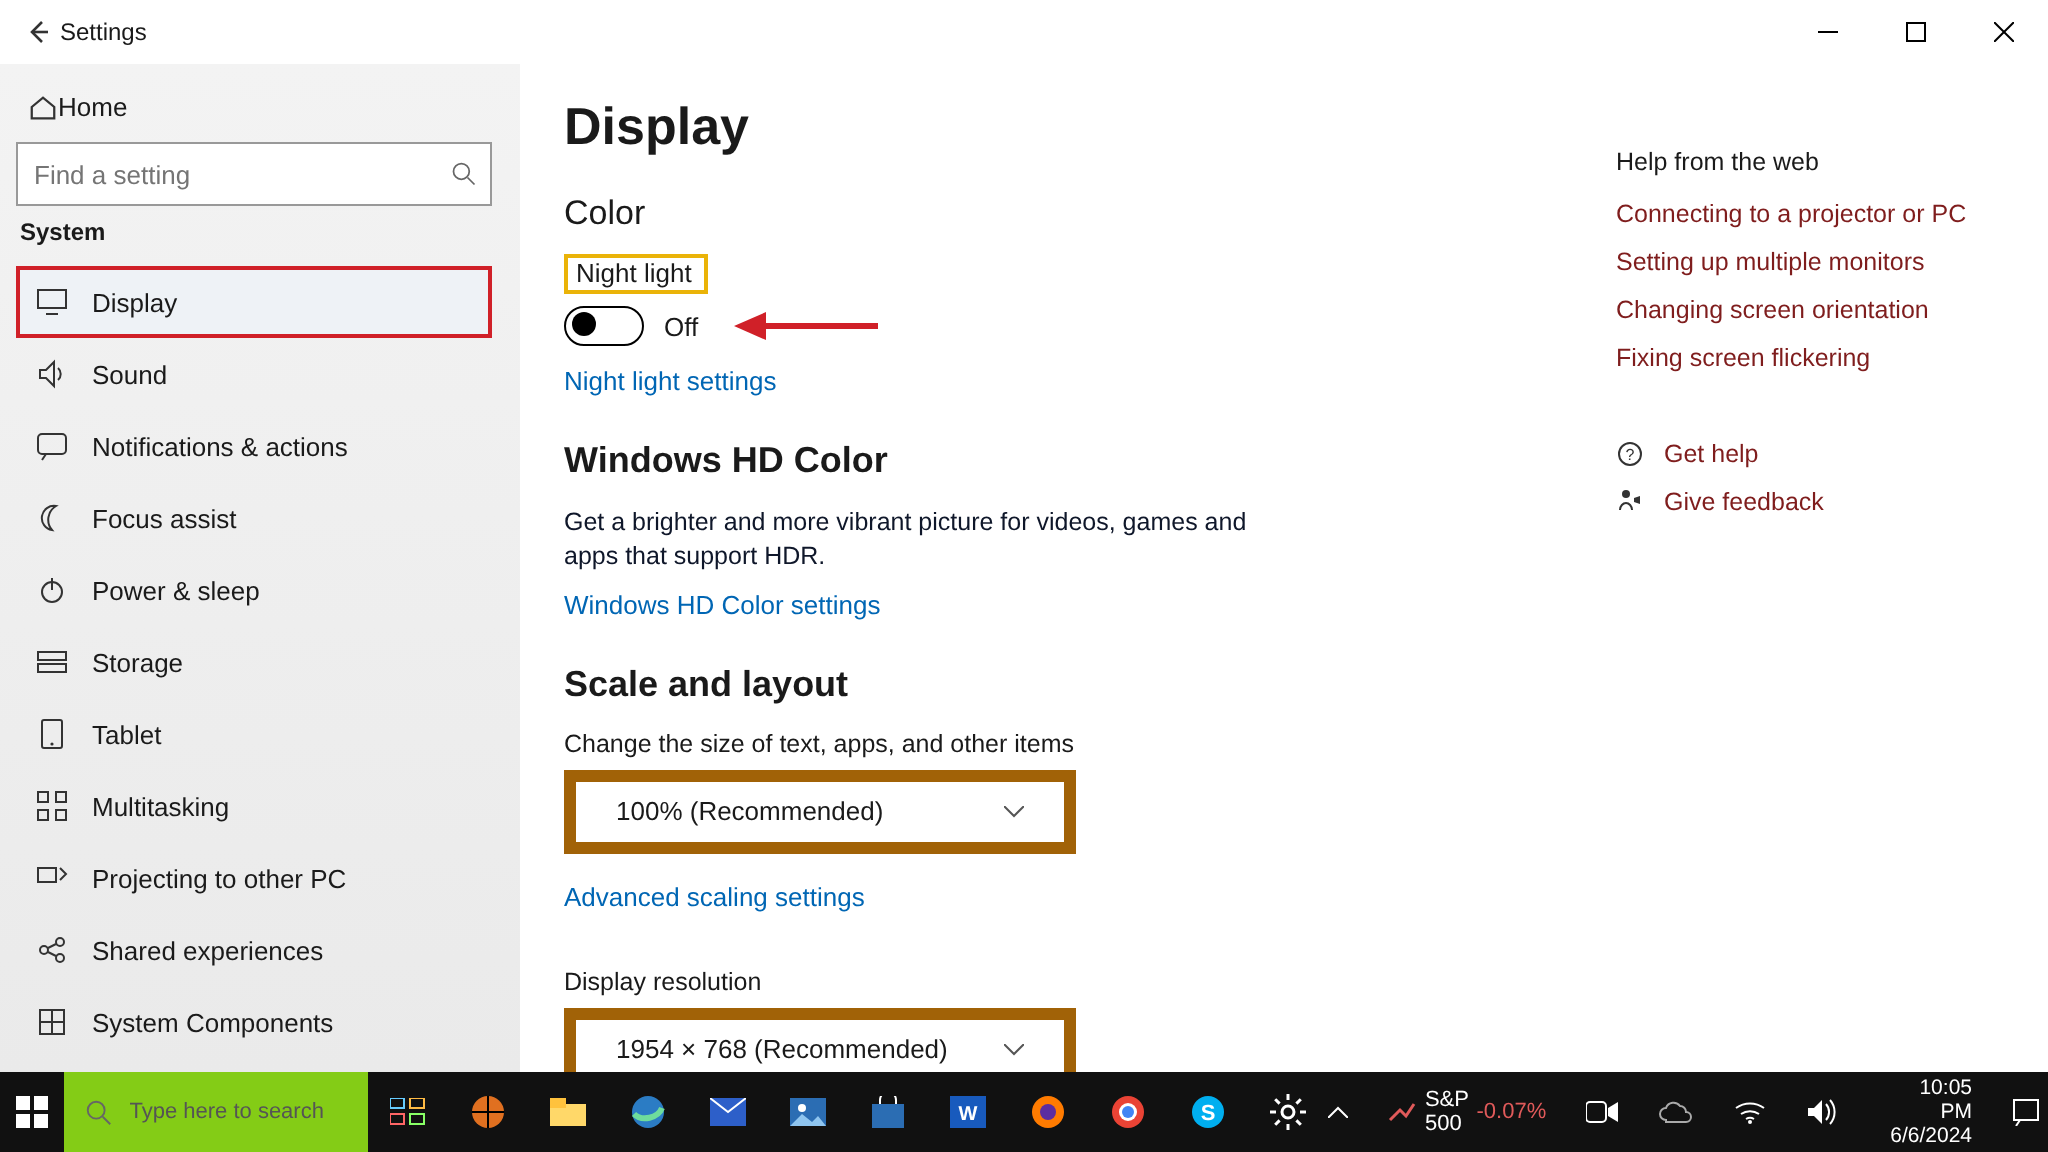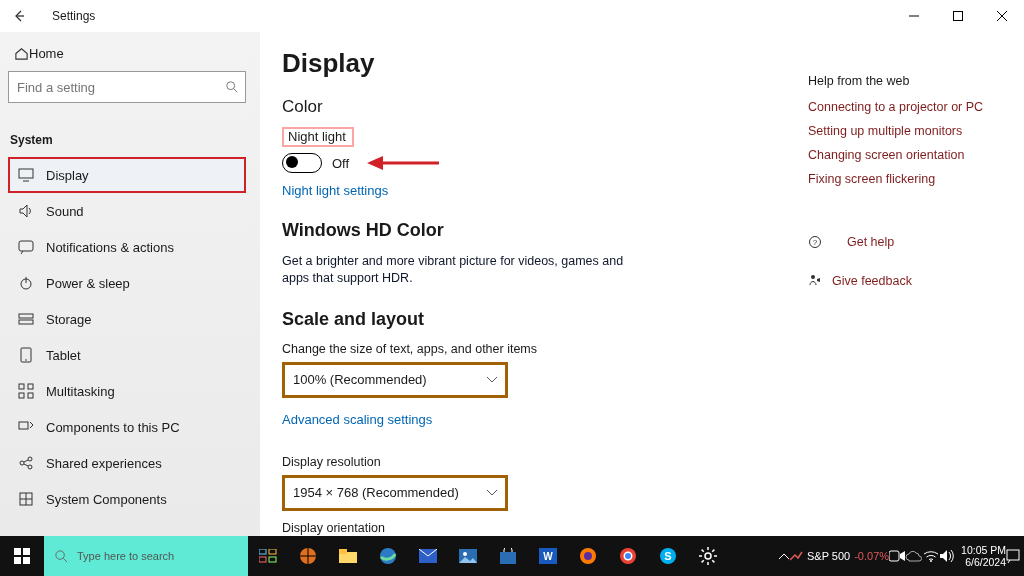--- a/index.html
+++ b/index.html
@@ -1,56 +1,56 @@
 <!DOCTYPE html>
 <html><head>
 <meta charset="utf-8">
 <style>
   html,body{margin:0;padding:0;font-family:"Segoe UI",Arial,sans-serif;font-size:13px;color:#1a1a1a;background:#fff;width:1024px;height:576px;overflow:hidden;}
   .window{width:1024px;height:576px;display:flex;flex-direction:column;}
   .titlebar{height:32px;display:flex;align-items:center;background:#fff;}
-  .titlebar .left{display:flex;align-items:center;padding-left:12px;gap:26px;}
+  .titlebar .left{display:flex;align-items:center;padding-left:12px;gap:4px;}
   .titlebar .title{font-size:12px;}
   .titlebar .right{margin-left:auto;display:flex;}
   .titlebar .wbtn{width:44px;height:32px;display:flex;align-items:center;justify-content:center;font-size:12px;}
   .body{flex:1;display:flex;overflow:hidden;}
   .sidebar{width:238px;background:linear-gradient(#f3f3f3,#eaeaea);padding:8px 14px 0 8px;display:flex;flex-direction:column;overflow:hidden;}
   .sidebar .home{display:flex;align-items:center;padding:6px 6px 10px 6px;font-size:13px;}
-  .searchbox{display:flex;align-items:center;border:1px solid #999;background:#fff;height:30px;padding:0 6px;margin-bottom:28px;justify-content:space-between;}
+  .searchbox{display:flex;align-items:center;border:1px solid #999;background:#fff;height:30px;padding:0 6px;margin-bottom:4px;justify-content:space-between;}
   .searchbox input{border:none;outline:none;font-size:13px;width:170px;background:transparent;}
   .cat{font-weight:600;font-size:12px;margin:2px 0 10px 2px;}
   .nav{display:flex;flex-direction:column;gap:0;}
   .nav-item{display:flex;align-items:center;gap:12px;padding:10px 10px;font-size:13px;cursor:default;}
   .nav-item.selected{outline:2px solid #d02028;outline-offset:-2px;background:#eef2f6;}
   .nav-icon{width:16px;height:16px;display:flex;align-items:center;justify-content:center;color:#333;}
   .main{flex:1;padding:16px 28px 0 22px;overflow:hidden;}
   .h1{font-size:26px;font-weight:600;margin:0 0 18px 0;}
   .h2{font-size:17px;font-weight:400;margin:0 0 10px 0;}
   .h2b{font-size:18px;font-weight:600;margin:22px 0 12px 0;}
   .lbl{font-size:12.5px;margin-bottom:6px;}
-  .hl{border:2px solid #fca5a5;display:inline-block;padding:0 6px 1px 4px;margin-bottom:6px;}
+  .hl{border:2px solid #eab308;display:inline-block;padding:0 6px 1px 4px;margin-bottom:6px;}
   .toggle-row{display:flex;align-items:center;gap:10px;margin-bottom:6px;}
   .toggle{width:38px;height:18px;border:1px solid #000;border-radius:10px;position:relative;background:#fff;}
   .toggle .knob{width:12px;height:12px;border-radius:50%;background:#000;position:absolute;top:2px;left:3px;}
   .arrow{margin-left:8px;}
   .link{color:#0066b4;font-size:13px;cursor:pointer;margin:4px 0 0 0;display:inline-block;}
   .desc{color:#0f172a;font-size:12.5px;max-width:360px;line-height:1.35;margin-bottom:4px;}
-  .select{border:3px solid #a16207;height:30px;width:204px;display:flex;align-items:center;justify-content:space-between;padding:0 8px;font-size:13px;margin-bottom:10px;}
+  .select{border:6px solid #a16207;height:30px;width:204px;display:flex;align-items:center;justify-content:space-between;padding:0 20px;font-size:13px;margin-bottom:10px;}
   .right-pane{width:200px;padding:42px 16px 0 0;font-size:12.5px;}
   .right-pane .rh{font-weight:400;margin-bottom:12px;}
   .right-pane .rlink{display:block;color:#7f1d1d;margin-bottom:10px;font-size:12.5px;}
   .right-pane .sep{height:24px;}
   .right-pane .rline{display:flex;align-items:center;gap:10px;margin-bottom:10px;}
   .right-pane .rline .ico{width:14px;color:#333;}
   .taskbar{height:40px;background:#111;display:flex;align-items:center;color:#fff;font-size:11px;}
   .taskbar .start{width:44px;height:40px;display:flex;align-items:center;justify-content:center;}
-  .taskbar .search{background:#5eead4;color:#555;height:40px;width:184px;display:flex;align-items:center;gap:8px;padding:0 10px;}
+  .taskbar .search{background:#84cc16;color:#555;height:40px;width:184px;display:flex;align-items:center;gap:8px;padding:0 10px;}
   .taskbar .tb-icons{display:flex;align-items:center;height:40px;}
   .taskbar .tb-icons .tbi{width:40px;height:40px;display:flex;align-items:center;justify-content:center;}
-  .taskbar .sys{margin-left:auto;display:flex;align-items:center;gap:0;padding-right:4px;}
+  .taskbar .sys{margin-left:auto;display:flex;align-items:center;gap:20px;padding-right:4px;}
   .taskbar .sys .ticker{display:flex;align-items:center;gap:4px;}
   .ticker .up{color:#e05a5a;}
   .red{color:#e05a5a;}
   .clock{text-align:right;line-height:1.15;font-size:10.5px;margin-left:6px;}
   svg{display:block;}
 </style>
 </head>
 <body>
 
 <div class="window">
@@ -130,20 +130,28 @@
               <svg width="16" height="16" viewBox="0 0 16 16">
                 <rect x="1" y="2" width="14" height="10" rx="2" fill="none" stroke="#333"></rect>
                 <path d="M5 12l-2 3" stroke="#333"></path>
               </svg>
             </span>
             <span>Notifications &amp; actions</span>
           </div>
           <div class="nav-item">
             <span class="nav-icon">
               <svg width="16" height="16" viewBox="0 0 16 16">
+                <path d="M10 2A6 6 0 108 14 8 8 0 0110 2z" fill="none" stroke="#333"></path>
+              </svg>
+            </span>
+            <span>Focus assist</span>
+          </div>
+          <div class="nav-item">
+            <span class="nav-icon">
+              <svg width="16" height="16" viewBox="0 0 16 16">
                 <circle cx="8" cy="9" r="5" fill="none" stroke="#333"></circle>
                 <line x1="8" y1="2" x2="8" y2="8" stroke="#333"></line>
               </svg>
             </span>
             <span>Power &amp; sleep</span>
           </div>
           <div class="nav-item">
             <span class="nav-icon">
               <svg width="16" height="16" viewBox="0 0 16 16">
                 <rect x="1" y="3" width="14" height="4" fill="none" stroke="#333"></rect>
@@ -172,21 +180,21 @@
             </span>
             <span>Multitasking</span>
           </div>
           <div class="nav-item">
             <span class="nav-icon">
               <svg width="16" height="16" viewBox="0 0 16 16">
                 <rect x="1" y="3" width="9" height="7" fill="none" stroke="#333"></rect>
                 <path d="M12 3l3 3-3 3" fill="none" stroke="#333"></path>
               </svg>
             </span>
-            <span>Components to this PC</span>
+            <span>Projecting to other PC</span>
           </div>
           <div class="nav-item">
             <span class="nav-icon">
               <svg width="16" height="16" viewBox="0 0 16 16">
                 <circle cx="4" cy="8" r="2" fill="none" stroke="#333"></circle>
                 <circle cx="12" cy="4" r="2" fill="none" stroke="#333"></circle>
                 <circle cx="12" cy="12" r="2" fill="none" stroke="#333"></circle>
                 <line x1="6" y1="7" x2="10" y2="5" stroke="#333"></line>
                 <line x1="6" y1="9" x2="10" y2="11" stroke="#333"></line>
               </svg>
@@ -219,20 +227,21 @@
           <svg width="72" height="20" viewBox="0 0 72 20">
               <line x1="72" y1="10" x2="14" y2="10" stroke="#d02028" stroke-width="3"></line>
               <polygon points="0,10 16,3 16,17" fill="#d02028"></polygon>
             </svg>
         </span>
       </div>
       <a class="link">Night light settings</a>
 
       <div class="h2b">Windows HD Color</div>
       <div class="desc">Get a brighter and more vibrant picture for videos, games and apps that support HDR.</div>
+      <a class="link">Windows HD Color settings</a>
 
       <div class="h2b">Scale and layout</div>
       <div class="lbl">Change the size of text, apps, and other items</div>
       <div class="select">
         <span>100% (Recommended)</span>
         <span>
             <svg width="10" height="6">
               <path d="M0 0l5 5 5-5" stroke="#555" fill="none"></path>
             </svg>
           </span>
@@ -262,21 +271,21 @@
           <a class="rlink">Fixing screen flickering</a>
         </div>
       <div class="sep"></div>
       <div class="rline">
         <span class="ico">
             <svg width="14" height="14" viewBox="0 0 14 14">
               <circle cx="7" cy="7" r="5.5" fill="none" stroke="#333"></circle>
               <text x="7" y="10" text-anchor="middle" font-size="8" fill="#333">?</text>
             </svg>
           </span>
-        <a class="rlink" style="margin:15px;">Get help</a>
+        <a class="rlink" style="margin:0;">Get help</a>
       </div>
       <div class="rline">
         <span class="ico">
             <svg width="14" height="14" viewBox="0 0 14 14">
               <circle cx="5" cy="3" r="2" fill="#333"></circle>
               <path d="M2 11c0-2 1.5-3.5 3-3.5S8 9 8 11" fill="none" stroke="#333"></path>
               <path d="M9 5l3-1v4l-3-1" fill="#333"></path>
             </svg>
           </span>
         <a class="rlink" style="margin:0;">Give feedback</a>

